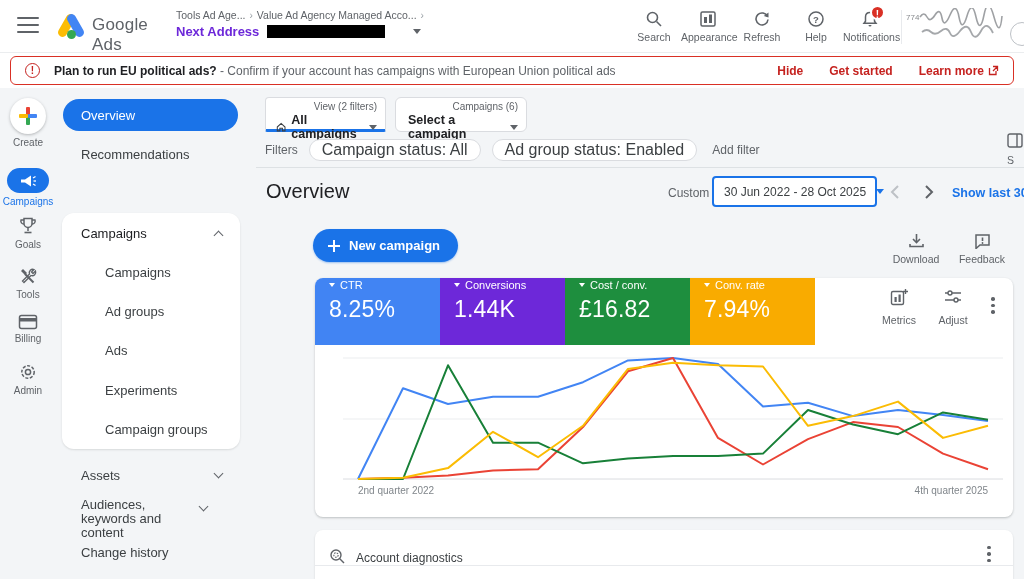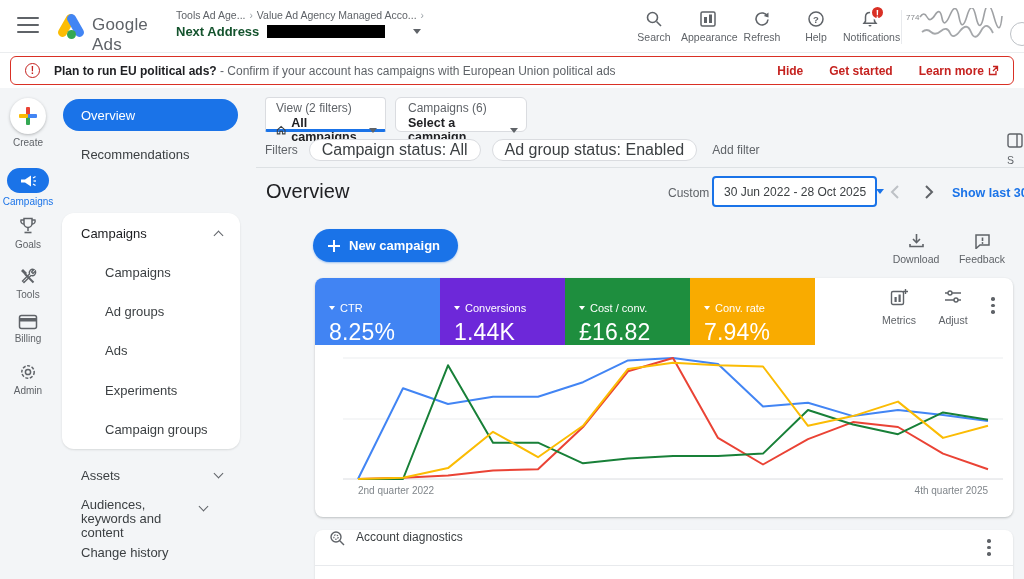--- a/index.html
+++ b/index.html
@@ -15,21 +15,21 @@
   .logo-mark { position:absolute; left:0; top:2px; width:30px; height:28px; }
   .logo-bar { position:absolute; width:9px; height:25px; border-radius:5px; }
   .logo-bar.y { left:6px; top:1px; background:#FBBC04; transform:rotate(30deg); }
   .logo-bar.b { left:15px; top:1px; background:#4285F4; transform:rotate(-30deg); }
   .logo-dot { position:absolute; left:11px; top:18px; width:9px; height:9px; border-radius:50%; background:#34A853; }
   .logo-text { position:absolute; left:36px; top:5px; font-size:17px; color:#5f6368; letter-spacing:.2px; }
   .crumb { position:absolute; left:176px; top:9px; }
   .crumb-top { font-size:10.5px; color:#5f6368; white-space:nowrap; }
   .crumb-sep { color:#9aa0a6; margin:0 4px; font-size:10px; }
   .crumb-bottom { margin-top:3px; display:flex; align-items:center; }
-  .crumb-account { font-size:13px; font-weight:bold; color:#14532d; }
+  .crumb-account { font-size:13px; font-weight:bold; color:#6d28d9; }
   .redact-bar { width:118px; height:13px; background:#000; margin-left:8px; }
   .caret-down { width:0; height:0; border-left:4px solid transparent; border-right:4px solid transparent; border-top:5px solid #5f6368; display:inline-block; }
   .crumb-caret { margin-left:28px; }
   .tb-actions { position:absolute; right:0; top:0; height:53px; display:flex; align-items:center; }
   .tb-item { width:54px; text-align:center; cursor:pointer; position:relative; }
   .tb-item svg { display:block; margin:0 auto; }
   .tb-label { font-size:10.5px; color:#5f6368; margin-top:3px; }
   .notif-badge { position:absolute; top:-5px; right:12px; width:15px; height:15px; background:#d93025; border-radius:50%; color:#fff; font-size:10px; font-weight:bold; line-height:15px; text-align:center; border:2px solid #fff; }
   .tb-divider { width:1px; height:34px; background:#e8eaed; margin:0 4px; }
   .account-scribble { width:108px; height:34px; filter:blur(.7px); opacity:.75; }
@@ -60,21 +60,21 @@
   .chev { width:7px; height:7px; border-right:1.6px solid #5f6368; border-bottom:1.6px solid #5f6368; display:inline-block; }
   .chev.down { transform:rotate(45deg); margin-top:-3px; }
   .chev.up { transform:rotate(-135deg); margin-top:4px; }
   .nav-chev { position:absolute; right:16px; }
   .nav-card { position:absolute; left:6px; top:125px; width:178px; height:236px; background:#fff; border-radius:12px; box-shadow:0 1px 2px rgba(60,64,67,.15); }
   .nav-sub { padding-left:42px !important; }
   .nav-wrap { height:auto !important; line-height:14px; align-items:flex-start !important; }
 
   
   .view-dd { position:absolute; left:265px; top:97px; width:121px; height:35px; background:#fff; border:1px solid #dadce0; border-bottom:3px solid #1a73e8; border-radius:4px 4px 2px 2px; padding:3px 8px 0 10px; cursor:pointer; }
-  .dd-small { font-size:12px; color:#5f6368; }
+  .dd-small { font-size:10px; color:#5f6368;text-align:right; }
   .dd-main { display:flex; align-items:center; gap:5px; margin-top:1px; font-size:12.5px; font-weight:bold; color:#202124; }
   .camp-dd { position:absolute; left:395px; top:97px; width:132px; height:35px; background:#fff; border:1px solid #dadce0; border-radius:6px; padding:3px 8px 4px 12px; cursor:pointer; }
   .dd-caret { margin-left:auto; }
   .filters-row { position:absolute; left:265px; top:139px; display:flex; align-items:center; gap:11px; }
   .filters-label { font-size:12px; color:#5f6368; }
   .chip { height:22px; border:1px solid #dadce0; border-radius:12px; background:#fff; display:flex; align-items:center; padding:0 12px; font-size:16px; color:#3c4043; cursor:pointer; white-space:nowrap; }
   .add-filter { font-size:12px; color:#5f6368; cursor:pointer; margin-left:4px; }
   .edge-btn { position:absolute; left:1007px; top:133px; width:30px; text-align:left; cursor:pointer; }
   .edge-btn .tb-label { margin-top:2px; }
 
@@ -91,34 +91,34 @@
 
   
   .new-campaign { position:absolute; left:313px; top:229px; height:33px; background:#1a73e8; border-radius:17px; color:#fff; font-size:13px; font-weight:bold; display:flex; align-items:center; padding:0 18px 0 14px; gap:8px; cursor:pointer; box-shadow:0 1px 2px rgba(26,115,232,.4); }
   .icon-btn { position:absolute; top:233px; width:54px; text-align:center; cursor:pointer; }
   .icon-btn svg { display:block; margin:0 auto; }
   .icon-btn .tb-label { margin-top:4px; }
 
   
   .chart-card { position:absolute; left:315px; top:278px; width:698px; height:239px; background:#fff; border-radius:8px; box-shadow:0 1px 2px rgba(60,64,67,.2), 0 1px 3px rgba(60,64,67,.1); overflow:hidden; }
   .scorecards { display:flex; height:67px; }
-  .scorecard { width:125px; height:67px; padding:24px 0 0 14px; color:#fff; cursor:pointer; }
+  .scorecard { width:125px; height:67px; padding:1px 0 0 14px; color:#fff; cursor:pointer; }
   .sc-label { font-size:11px; display:flex; align-items:center; gap:5px; }
   .sc-caret { width:0; height:0; border-left:3.5px solid transparent; border-right:3.5px solid transparent; border-top:4.5px solid #fff; }
   .sc-value { font-size:23px; margin-top:5px; letter-spacing:.2px; }
   .card-tools { flex:1; display:flex; justify-content:flex-end; align-items:flex-start; padding:10px 8px 0 0; gap:2px; }
   .tool-item { width:52px; text-align:center; cursor:pointer; }
   .tool-item .tb-label { margin-top:4px; }
   .kebab { width:24px; padding-top:6px; cursor:pointer; }
   .kebab i { display:block; width:3.5px; height:3.5px; background:#5f6368; border-radius:50%; margin:3px auto; }
   .chart-area { position:relative; width:698px; height:172px; }
 
   
   .diag-card { position:absolute; left:315px; top:530px; width:698px; height:49px; background:#fff; border-radius:8px 8px 0 0; box-shadow:0 1px 2px rgba(60,64,67,.2); }
-  .diag-header { height:36px; border-bottom:1px solid #e8eaed; display:flex; align-items:flex-start; padding:0 12px 0 14px; }
+  .diag-header { height:36px; border-bottom:1px solid #e8eaed; display:flex; align-items:flex-end; padding:0 12px 0 14px; }
   .diag-title { font-size:12px; color:#3c4043; margin-left:10px; }
   .diag-kebab { margin-left:auto; }
 </style>
 </head>
 <body>
 
 <div class="topbar">
   <div class="hamburger">
       <span></span>
       <span></span>

